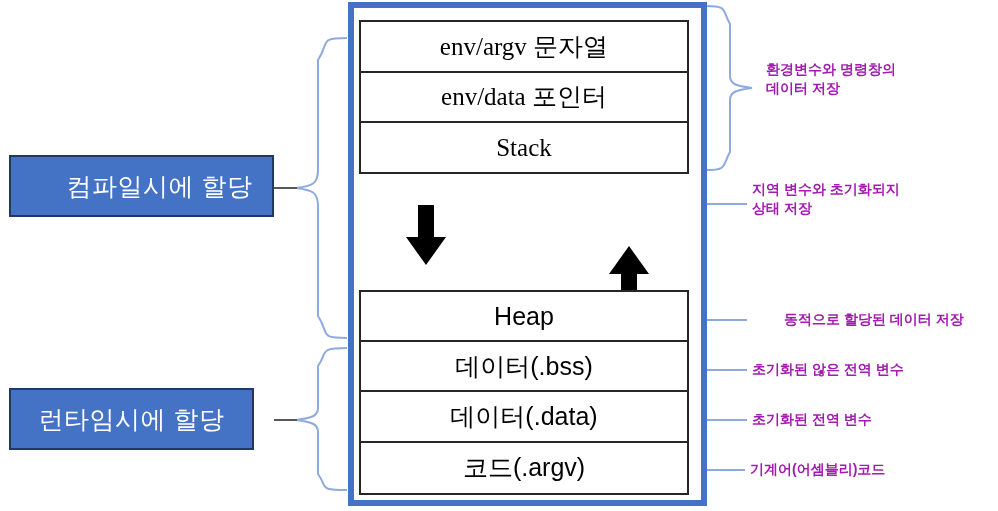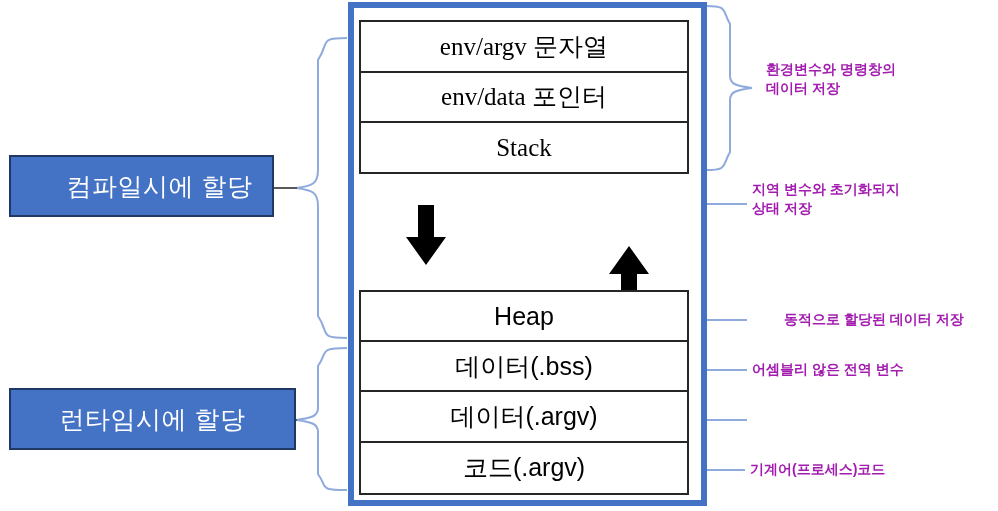--- a/index.html
+++ b/index.html
@@ -28,21 +28,21 @@
     border: 2px solid #1F3864;
     color: #ffffff;
     display: flex;
     align-items: center;
     justify-content: center;
     font-size: 25px;
     letter-spacing: 0.5px;
     white-space: nowrap;
   }
   #cat-compile  { left: 9px;  top: 155px; width: 265px; height: 62px; padding-left: 36px; }
-  #cat-runtime  { left: 9px;  top: 388px; width: 287px; height: 62px; }
+  #cat-runtime  { left: 9px;  top: 388px; width: 245px; height: 62px; }
 
   
   #mem-frame {
     position: absolute;
     left: 348px;
     top: 2px;
     width: 359px;
     height: 504px;
     box-sizing: border-box;
     border: 6px solid #4472C4;
@@ -198,28 +198,29 @@
   </svg>
 
   <div class="seg-group" id="seg-group-lower">
     <div class="seg-row">
       <span>Heap</span>
     </div>
     <div class="seg-row">
       <span>데이터(.bss)</span>
     </div>
     <div class="seg-row">
-      <span>데이터(.argv)</span>
+      <span>데이터(.data)</span>
     </div>
     <div class="seg-row">
       <span>코드(.argv)</span>
     </div>
   </div>
 
   <div class="note" id="note-env">환경변수와  명령창의
 데이터 저장</div>
   <div class="note" id="note-stack">지역 변수와 초기화되지
 상태 저장</div>
   <div class="note" id="note-heap">동적으로  할당된  데이터  저장</div>
-  <div class="note" id="note-bss">어셈블리  않은  전역  변수</div>
-  <div class="note" id="note-text">기계어(프로세스)코드</div>
+  <div class="note" id="note-bss">초기화된  않은  전역  변수</div>
+  <div class="note" id="note-data">초기화된  전역  변수</div>
+  <div class="note" id="note-text">기계어(어셈블리)코드</div>
 
 </div>
 
 </body></html>

